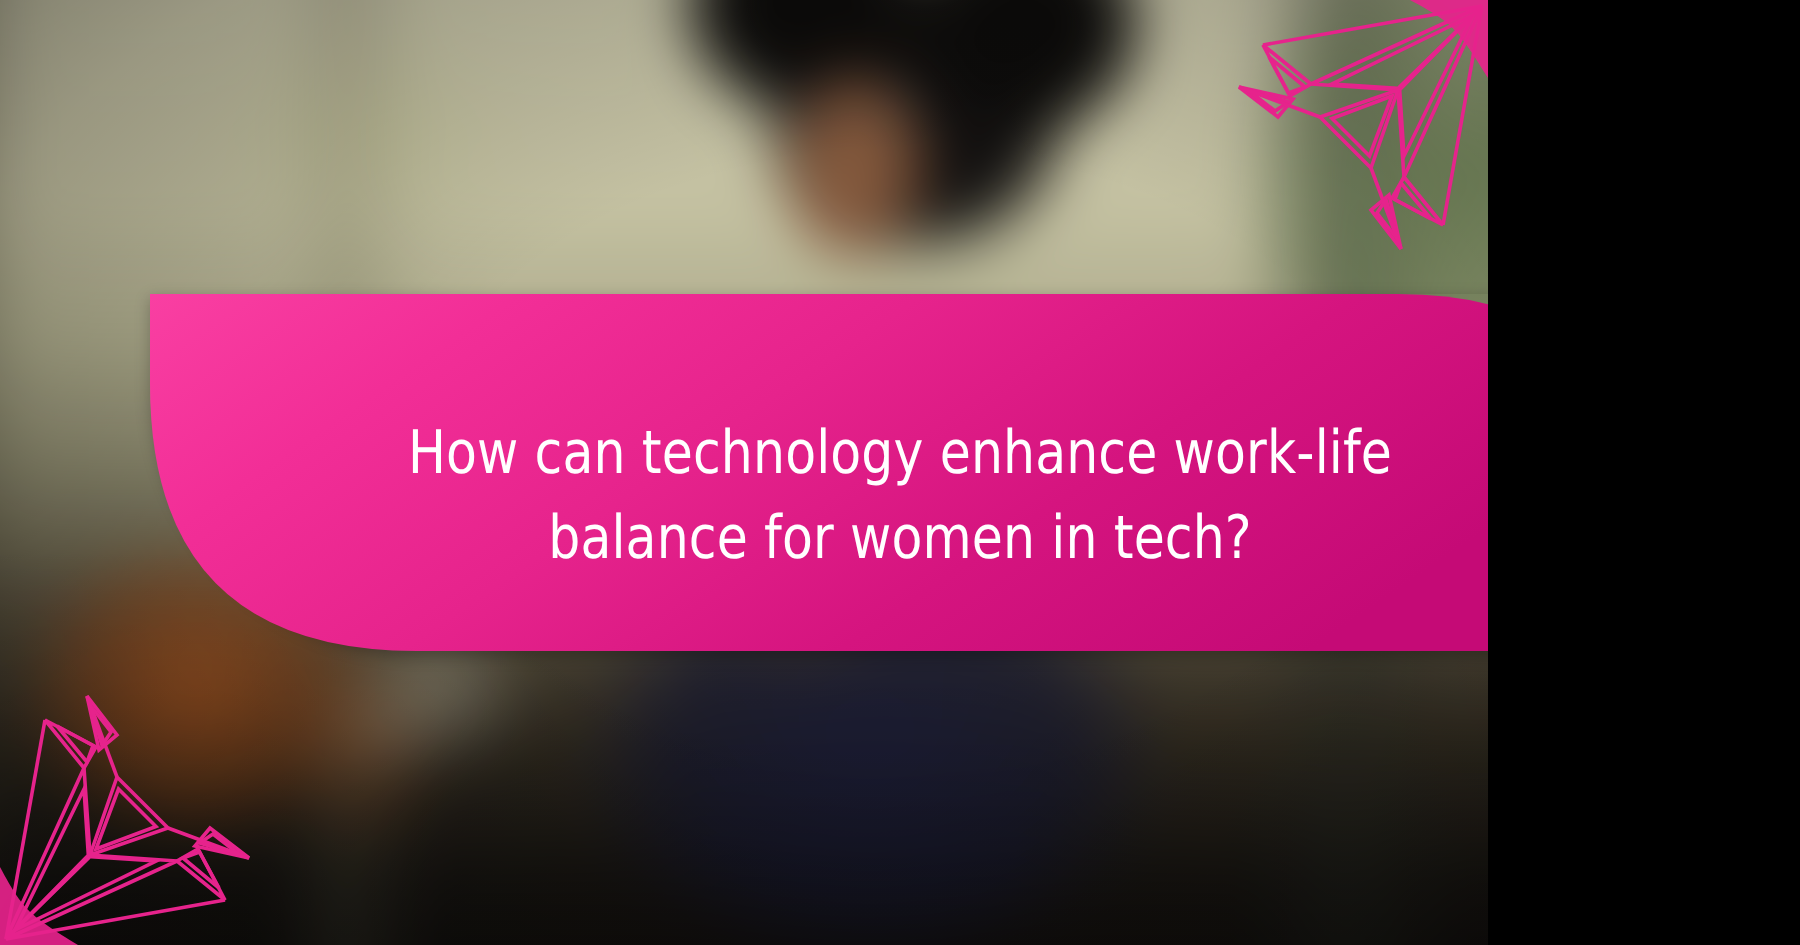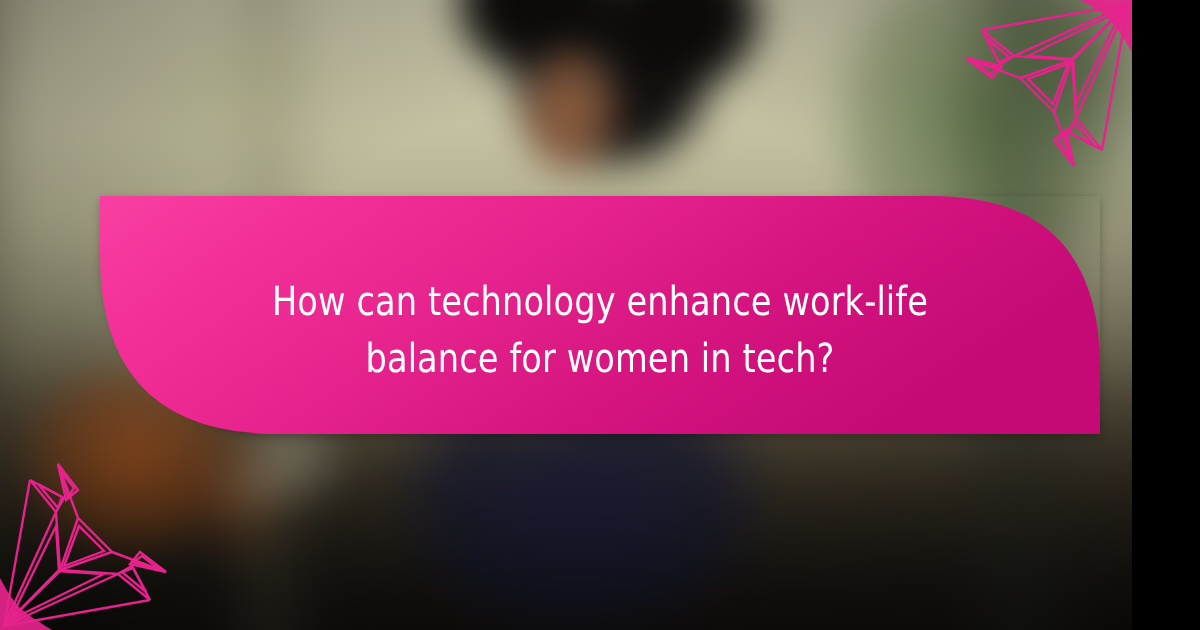--- a/index.html
+++ b/index.html
@@ -2,21 +2,21 @@
 <html><head>
 <meta charset="utf-8">
 <style>
   html, body {
     margin: 0;
     padding: 0;
     background: #000;
   }
   #card {
     position: relative;
-    width: 1132px;
+    width: 992px;
     height: 630px;
     overflow: hidden;
     font-family: "DejaVu Sans", "Liberation Sans", sans-serif;
   }
 
   
   .bg-photo {
     position: absolute;
     inset: -60px;
     overflow: hidden;

